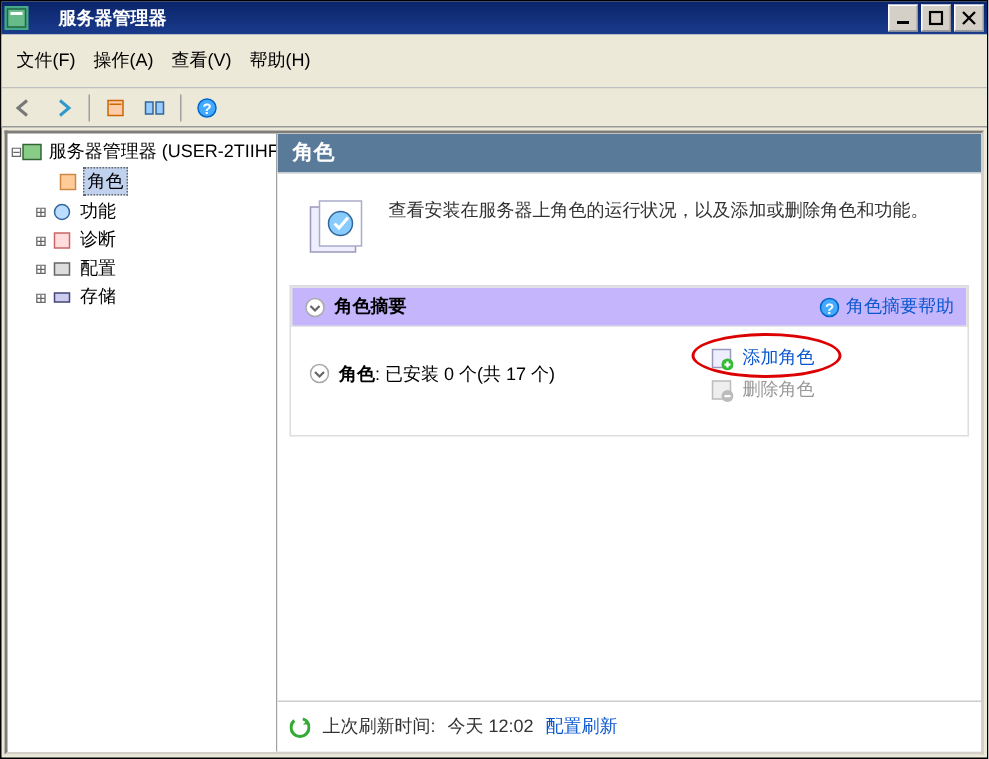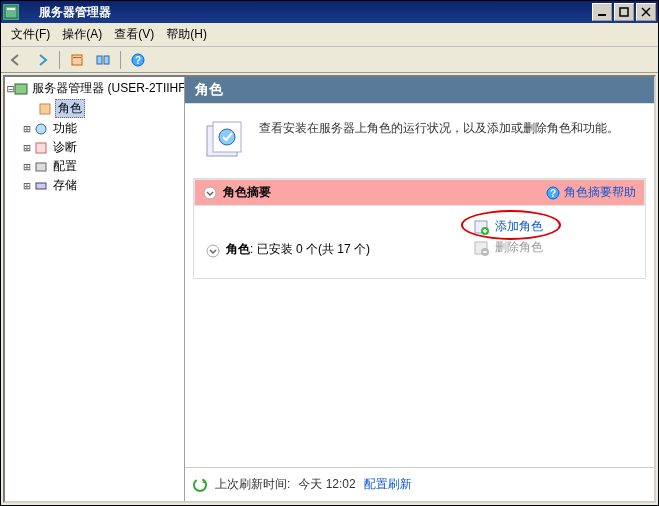--- a/index.html
+++ b/index.html
@@ -3,48 +3,48 @@
 <meta charset="utf-8">
 <style>
   * { box-sizing: border-box; margin: 0; padding: 0; }
   body { font-family: "Microsoft YaHei", SimSun, Arial, sans-serif; font-size: 12px; background: #fff; }
   .window { width: 659px; height: 506px; border: 1px solid #000; background: #ece9d8; display: flex; flex-direction: column; }
   .titlebar { height: 22px; background: linear-gradient(#0a246a, #1a3b8c); color: #fff; display: flex; align-items: center; padding: 0 2px; gap: 16px; }
   .titlebar .title-icon { width: 16px; height: 16px; background: #4a8; margin-right: 4px; display:flex; align-items:center; justify-content:center;}
   .titlebar .title-text { flex: 1; font-weight: bold; font-size: 12px; }
   .win-controls { display: flex; gap: 2px; }
   .win-btn { width: 20px; height: 18px; background: #d4d0c8; border: 1px solid #999; border-top-color:#fff; border-left-color:#fff; display: flex; align-items: center; justify-content: center; font-family: Arial; font-size: 11px; }
-  .menubar { height: 24px; background: #ece9d8; display: flex; align-items: center; padding: 0 4px; border-bottom: 1px solid #c0c0c0; }
+  .menubar { height: 36px; background: #ece9d8; display: flex; align-items: center; padding: 0 4px; border-bottom: 1px solid #c0c0c0; }
   .menu-item { padding: 2px 6px; cursor: default; }
   .toolbar { height: 26px; background: #ece9d8; display: flex; align-items: center; padding: 0 4px; gap: 4px; border-bottom: 1px solid #999; }
   .tb-sep { width: 1px; height: 18px; background: #a0a0a0; margin: 0 2px; }
   .tb-btn { width: 22px; height: 22px; display: flex; align-items: center; justify-content: center; border: 1px solid transparent; }
   .content-area { flex: 1; display: flex; border: 2px inset #d4d0c8; margin: 2px; background: #fff; overflow: hidden; }
   .tree-pane { width: 180px; border-right: 1px solid #a0a0a0; overflow: auto; background: #fff; padding: 2px 0; }
   .tree-item { display: flex; align-items: center; padding: 1px 2px; white-space: nowrap; }
   .tree-indent1 { padding-left: 16px; }
   .tree-indent2 { padding-left: 32px; }
   .tree-expand { width: 12px; display:inline-block; text-align:center; color:#666; font-family:monospace;}
   .tree-icon { width: 16px; height: 16px; display:inline-flex; align-items:center; justify-content:center; margin-right:2px;}
   .tree-label { padding: 0 2px; }
   .tree-label.selected { background: #c1d2ee; border: 1px dotted #666; }
   .main-pane { flex: 1; display: flex; flex-direction: column; background: #fff; overflow: hidden; }
   .main-header { background: #5a7a9a; color: #fff; padding: 4px 10px; font-size: 14px; font-weight: bold; }
   .main-body { flex: 1; overflow: auto; border-top: 1px solid #ddd; padding: 0; }
   .intro-row { display: flex; align-items: flex-start; padding: 16px 18px; gap: 14px; }
   .intro-icon { width: 42px; height: 42px; flex:none; }
   .intro-text { color: #333; }
   .section { margin: 0 8px 8px 8px; border: 1px solid #ddd; }
-  .section-head { background: #fca5a5; border: 1px solid #e4e4e4; display: flex; align-items: center; padding: 4px 8px; gap: 6px; }
+  .section-head { background: #c4b5fd; border: 1px solid #e4e4e4; display: flex; align-items: center; padding: 4px 8px; gap: 6px; }
   .sec-toggle { color: #555; cursor:pointer;}
   .sec-title { font-weight: bold; }
   .sec-help { margin-left: auto; display:flex; align-items:center; gap:4px;}
   .link { color: #0b57d0; cursor: pointer; text-align: center; }
   .section-body { display: flex; padding: 10px 12px 20px 12px; }
-  .body-left { flex: 1; display:flex; align-items:flex-end; gap:6px;}
+  .body-left { flex: 1; display:flex; align-items:center; gap:6px;}
   .body-right { width: 160px; }
   .action-item { display: flex; align-items: center; gap: 6px; padding: 2px 0; position: relative; }
   .disabled { color: #999; }
   .highlight-ellipse { position: absolute; left: -12px; top:-6px; width: 100px; height: 30px; border: 2px solid #d00; border-radius: 50%; pointer-events: none; }
   .statusbar { height: 34px; border-top: 1px solid #ccc; display: flex; align-items: center; padding: 0 8px; gap: 8px; color: #333; background:#fff;}
   svg { display:block; }
 </style>
 </head>
 <body>
 

